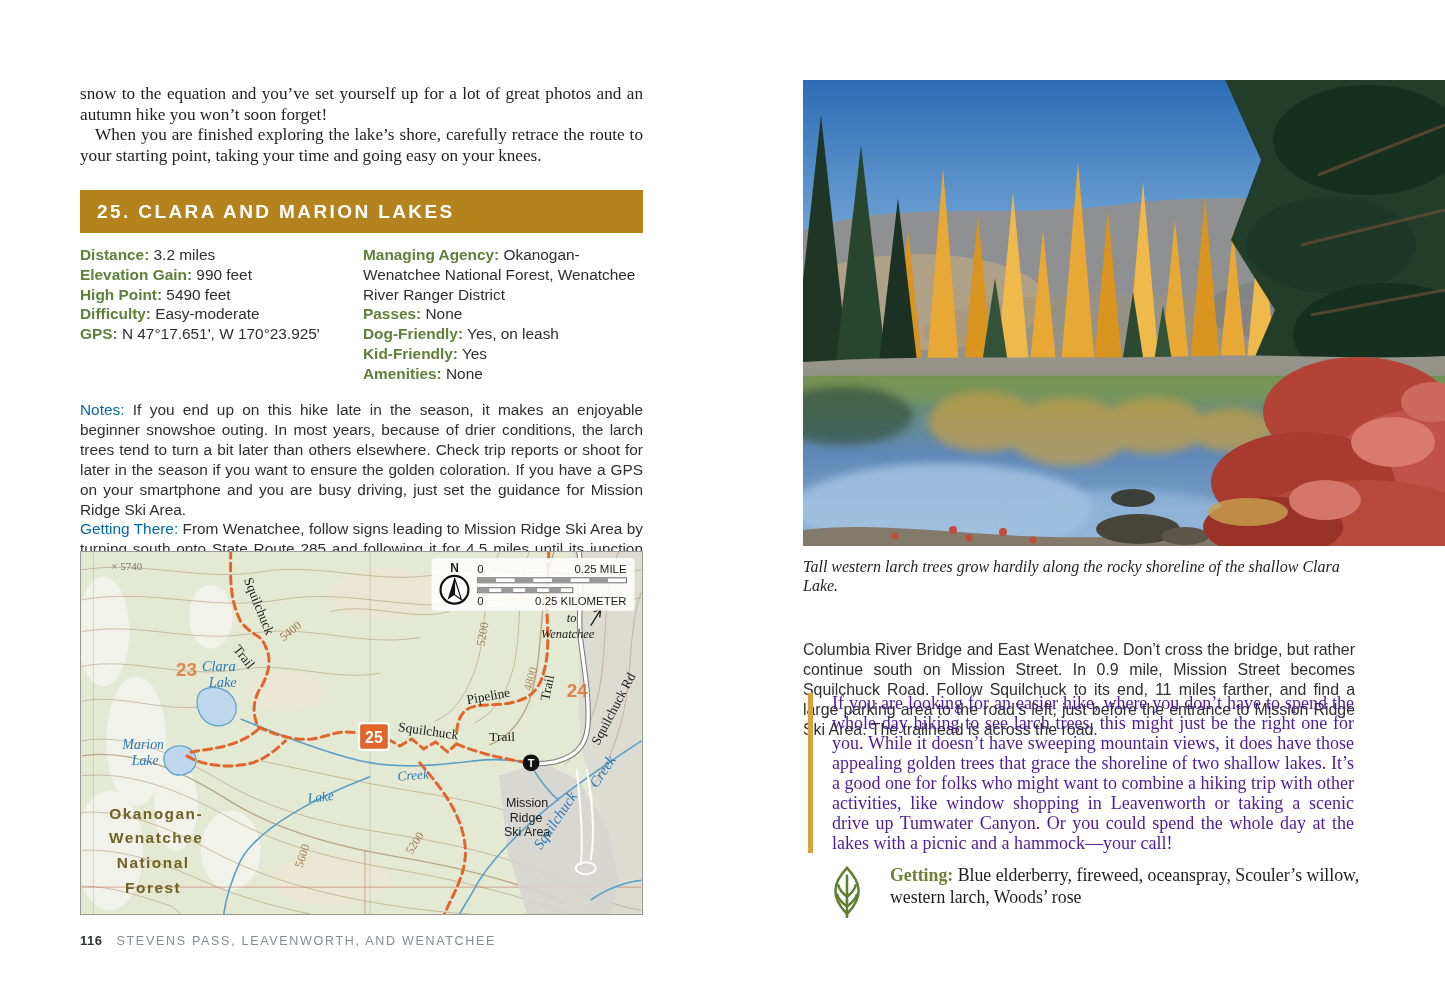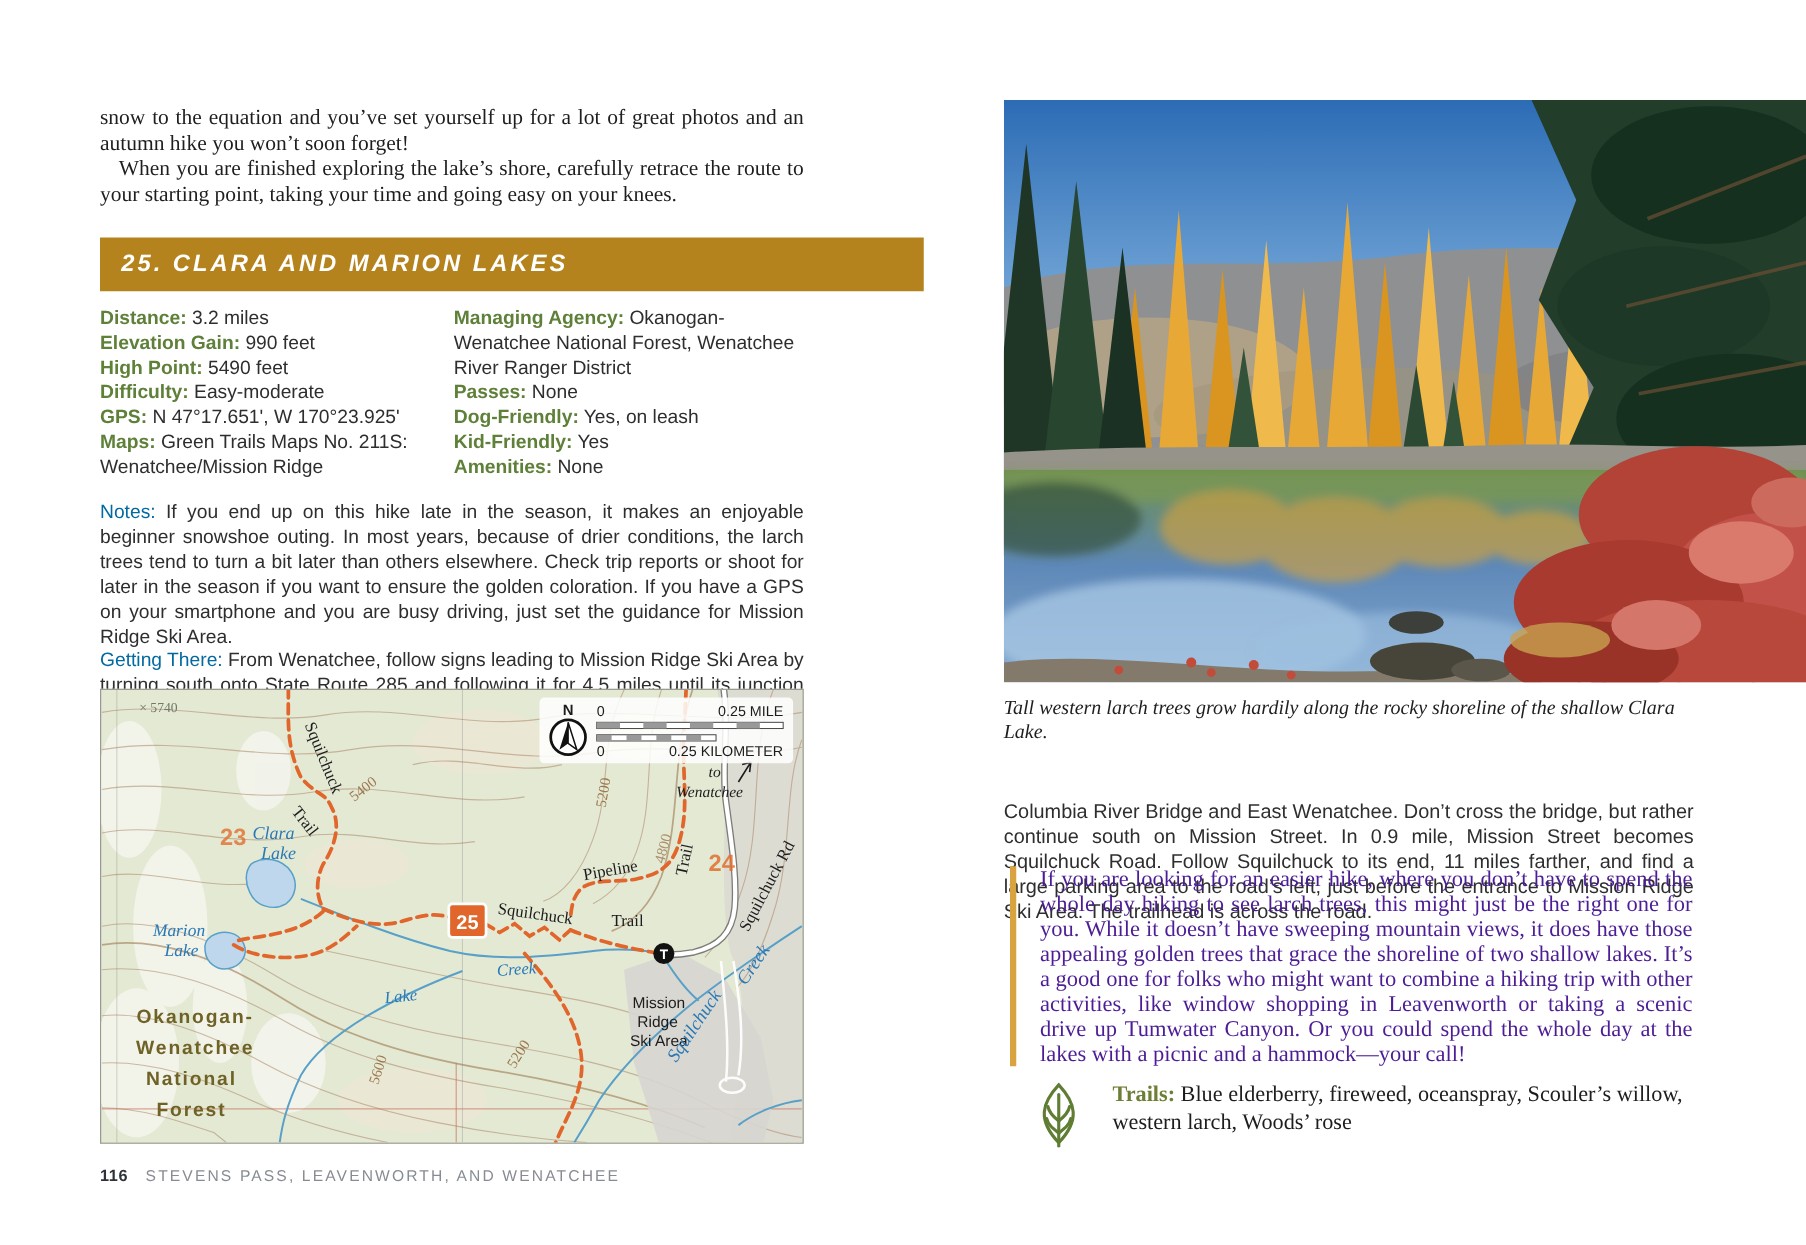--- a/index.html
+++ b/index.html
@@ -8,24 +8,24 @@
     position:relative; width:1445px; height:996px; background:#ffffff;
     overflow:hidden; font-family:"Liberation Serif", serif; color:#222;
   }
   .abs { position:absolute; }
 
   
   .intro { left:80px; top:84px; width:563px; font-size:17.2px; line-height:20.6px;
            text-align:justify; color:#1e1e1e; }
   .intro p.indent { text-indent:15px; }
 
-  .section-bar { left:80px; top:190px; width:659px; height:43px; background:#B5831D;
+  .section-bar { left:80px; top:190px; width:563px; height:43px; background:#B5831D;
     display:flex; align-items:center; padding-left:17px;
     font-family:"Liberation Sans", sans-serif; font-weight:bold; font-size:19px;
-    letter-spacing:2.4px; color:#ffffff;font-style:italic; }
+    letter-spacing:2.4px; color:#ffffff; }
 
   .stats { left:80px; top:245px; width:563px; display:flex;
     font-family:"Liberation Sans", sans-serif; font-size:15.4px; line-height:19.8px; color:#2e2e2e; }
   .stats .col-l { width:273px; }
   .stats .col-r { width:280px; margin-left:10px; }
   .stat-label { font-weight:bold; color:#5E8038; }
 
   .notes { left:80px; top:400px; width:563px; font-family:"Liberation Sans", sans-serif;
     font-size:15.4px; line-height:19.9px; text-align:justify; color:#2e2e2e; }
   .notes .nlabel { font-weight:normal; color:#0369a1; }
@@ -79,21 +79,20 @@
     <span>25. CLARA AND MARION LAKES</span>
   </div>
 
   <div class="abs stats">
     <div class="col-l">
       <div><span class="stat-label">Distance:</span><span> 3.2 miles</span></div>
       <div><span class="stat-label">Elevation Gain:</span><span> 990 feet</span></div>
       <div><span class="stat-label">High Point:</span><span> 5490 feet</span></div>
       <div><span class="stat-label">Difficulty:</span><span> Easy-moderate</span></div>
       <div><span class="stat-label">GPS:</span><span> N 47°17.651', W 170°23.925'</span></div>
-      <div><span class="stat-label">Maps:</span><span> Green Trails Maps No. 211S: Wenatchee/Mission Ridge</span></div>
     </div>
     <div class="col-r">
       <div><span class="stat-label">Managing Agency:</span><span> Okanogan-Wenatchee National Forest, Wenatchee River Ranger District</span></div>
       <div><span class="stat-label">Passes:</span><span> None</span></div>
       <div><span class="stat-label">Dog-Friendly:</span><span> Yes, on leash</span></div>
       <div><span class="stat-label">Kid-Friendly:</span><span> Yes</span></div>
       <div><span class="stat-label">Amenities:</span><span> None</span></div>
     </div>
   </div>
 
@@ -382,18 +381,18 @@
       <g stroke="#5f7d33" stroke-width="2.6" fill="none" stroke-linecap="round">
         <path d="M21,2 C35,17 39,31 21,50 C3,31 7,17 21,2 Z"></path>
         <path d="M21,10 L21,53"></path>
         <path d="M21,32 C16,28 13,25 12,20"></path>
         <path d="M21,32 C26,28 29,25 30,20"></path>
         <path d="M21,42 C16,38 12,35 11,30"></path>
         <path d="M21,42 C26,38 30,35 31,30"></path>
       </g>
     </svg>
     <div class="foliage-text">
-      <span class="flabel">Trails:</span><span> Blue elderberry, fireweed, oceanspray, Scouler’s willow, western larch, Woods’ rose</span>
+      <span class="flabel">Getting:</span><span> Blue elderberry, fireweed, oceanspray, Scouler’s willow, western larch, Woods’ rose</span>
     </div>
   </div>
 
 
 </div>
 
 </body></html>

